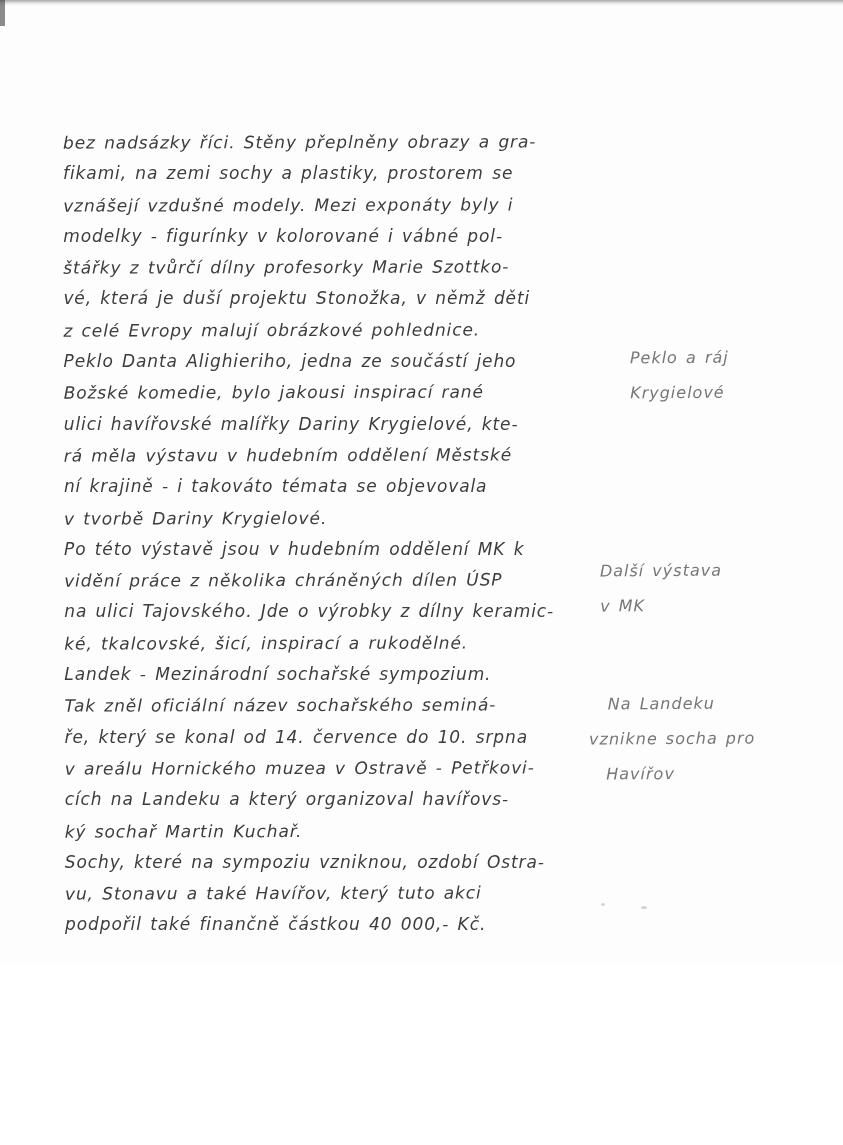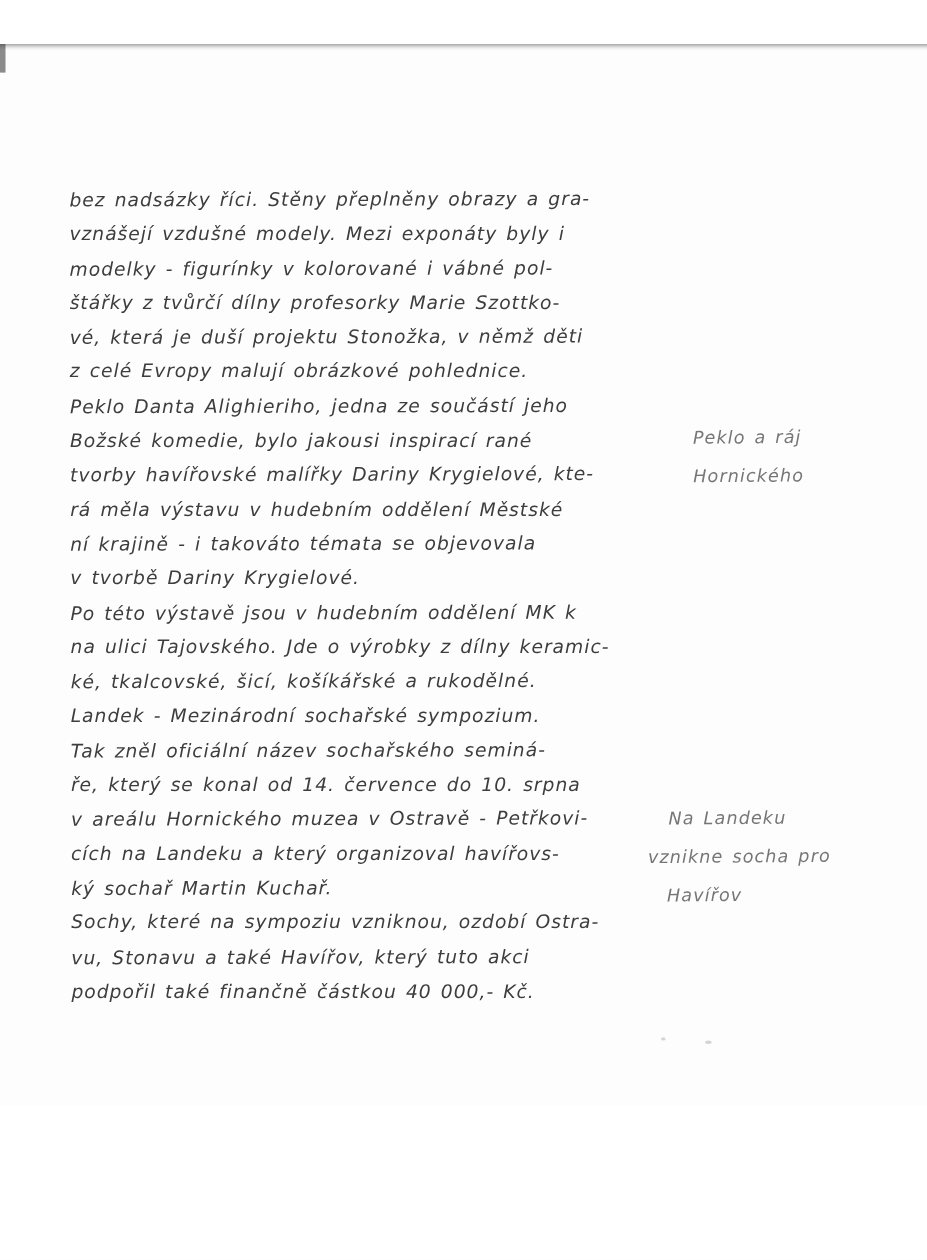--- a/index.html
+++ b/index.html
@@ -7,21 +7,20 @@
     width:843px;height:1145px;
     background:#ffffff;
     font-family:"DejaVu Sans",sans-serif;
     overflow:hidden;
   }
   .page{
     position:relative;
     width:843px;height:965px;
     background:#fdfdfd;
     overflow:hidden;
-    margin-top:40px;
   }
   
   .scan-artifact-top{
     position:absolute;top:0;left:0;width:843px;height:6px;
     background:linear-gradient(to bottom, rgba(85,85,85,0.50), rgba(160,160,160,0.18) 60%, rgba(255,255,255,0));
   }
   .scan-artifact-corner{
     position:absolute;top:0;left:0;width:5px;height:26px;
     background:rgba(45,45,45,0.55);
   }
@@ -75,50 +74,56 @@
 </head>
 <body>
 
 <div class="page">
 
   <div class="scan-artifact-top"></div>
   <div class="scan-artifact-corner"></div>
 
   <div class="text-block">
     <div class="hw-line">bez nadsázky říci. Stěny přeplněny obrazy a gra-</div>
+    <div class="hw-line">fikami, na zemi sochy a plastiky, prostorem se</div>
     <div class="hw-line">vznášejí vzdušné modely. Mezi exponáty byly i</div>
     <div class="hw-line">modelky - figurínky v kolorované i vábné pol-</div>
     <div class="hw-line">štářky z tvůrčí dílny profesorky Marie Szottko-</div>
     <div class="hw-line">vé, která je duší projektu Stonožka, v němž děti</div>
     <div class="hw-line">z celé Evropy malují obrázkové pohlednice.</div>
     <div class="hw-line">Peklo Danta Alighieriho, jedna ze součástí jeho</div>
     <div class="hw-line">Božské komedie, bylo jakousi inspirací rané</div>
-    <div class="hw-line">tvorby havířovské malířky Dariny Krygielové, kte-</div>
+    <div class="hw-line">ulici havířovské malířky Dariny Krygielové, kte-</div>
     <div class="hw-line">rá měla výstavu v hudebním oddělení Městské</div>
     <div class="hw-line">ní krajině - i takováto témata se objevovala</div>
     <div class="hw-line">v tvorbě Dariny Krygielové.</div>
     <div class="hw-line">Po této výstavě jsou v hudebním oddělení MK k</div>
+    <div class="hw-line">vidění práce z několika chráněných dílen ÚSP</div>
     <div class="hw-line">na ulici Tajovského. Jde o výrobky z dílny keramic-</div>
-    <div class="hw-line">ké, tkalcovské, šicí, košíkářské a rukodělné.</div>
+    <div class="hw-line">ké, tkalcovské, šicí, inspirací a rukodělné.</div>
     <div class="hw-line">Landek - Mezinárodní sochařské sympozium.</div>
     <div class="hw-line">Tak zněl oficiální název sochařského seminá-</div>
     <div class="hw-line">ře, který se konal od 14. července do 10. srpna</div>
     <div class="hw-line">v areálu Hornického muzea v Ostravě - Petřkovi-</div>
     <div class="hw-line">cích na Landeku a který organizoval havířovs-</div>
     <div class="hw-line">ký sochař Martin Kuchař.</div>
     <div class="hw-line">Sochy, které na sympoziu vzniknou, ozdobí Ostra-</div>
     <div class="hw-line">vu, Stonavu a také Havířov, který tuto akci</div>
     <div class="hw-line">podpořil také finančně částkou 40 000,- Kč.</div>
   </div>
 
   <div class="margin-note note-1">
     <div class="hw-line">Peklo a ráj</div>
-    <div class="hw-line">Hornického</div>
+    <div class="hw-line">Krygielové</div>
   </div>
 
+  <div class="margin-note note-2">
+    <div class="hw-line">Další výstava</div>
+    <div class="hw-line">v MK</div>
+  </div>
 
   <div class="margin-note note-3">
     <div class="hw-line">Na Landeku</div>
     <div class="hw-line">vznikne socha pro</div>
     <div class="hw-line">Havířov</div>
   </div>
 
   <div class="speck speck-1"></div>
   <div class="speck speck-2"></div>
 

